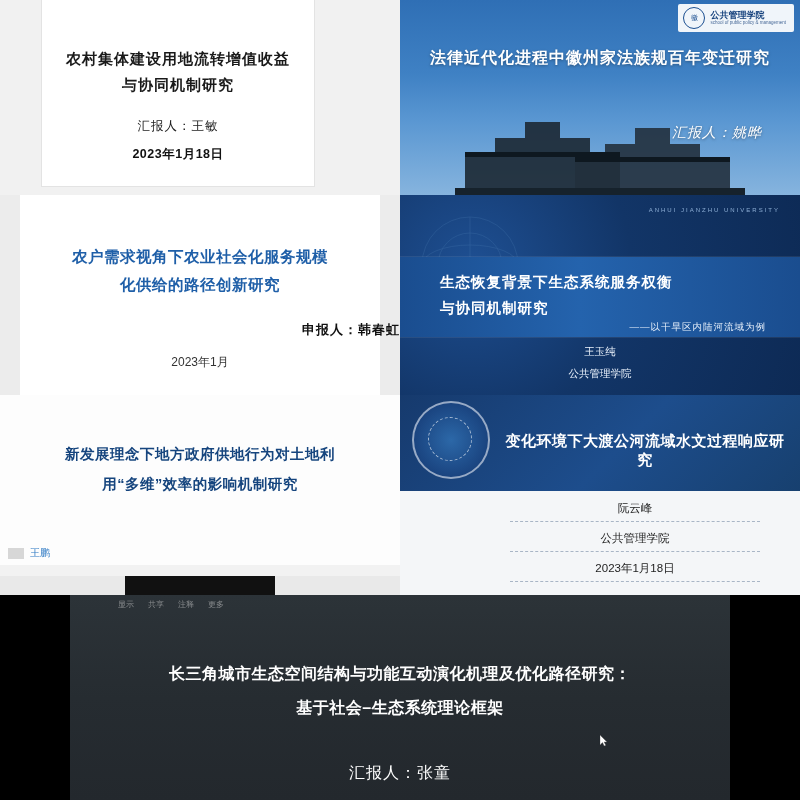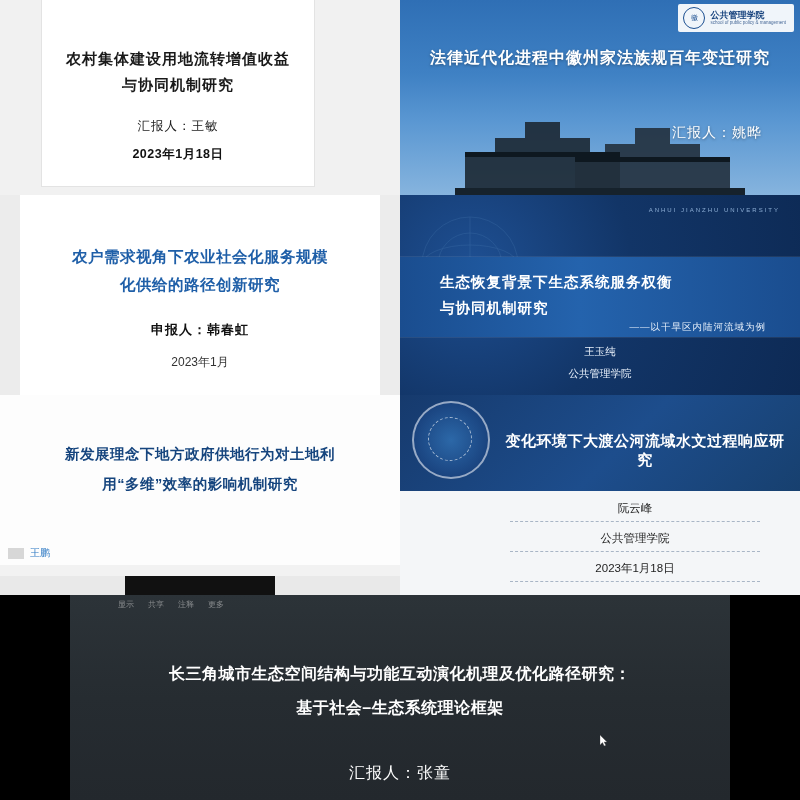--- a/index.html
+++ b/index.html
@@ -53,34 +53,34 @@
   .c2 .title{
     position:absolute;left:0;right:0;top:48px;text-align:center;
     color:#fff;font-size:16px;font-weight:bold;letter-spacing:1px;
     text-shadow:0 1px 3px rgba(0,0,0,.35);
   }
   .c2 .roof{
     position:absolute;left:55px;bottom:0;width:290px;height:95px;
   }
   .c2 .speaker{
     position:absolute;right:38px;top:124px;color:#fff;font-size:14px;
-    text-shadow:0 1px 3px rgba(0,0,0,.4);letter-spacing:1px;
+    text-shadow:0 1px 3px rgba(0,0,0,.4);letter-spacing:1px;font-style:italic;
   }
 
   
   .c3{left:0;top:195px;width:400px;height:200px;background:#ececec;}
   .c3 .paper{
     position:absolute;left:20px;top:0;width:360px;height:200px;background:#fff;
   }
   .c3 .t{
     position:absolute;left:20px;right:20px;top:48px;text-align:center;
     font-size:15.5px;font-weight:bold;color:#1f5fa8;line-height:28px;letter-spacing:0.5px;
   }
   .c3 .sub{
-    position:absolute;left:0;right:0;top:126px;text-align:center;
+    position:absolute;left:0;right:0;top:126px;text-align:right;
     font-size:13px;font-weight:bold;color:#111;letter-spacing:1px;
   }
   .c3 .date{
     position:absolute;left:0;right:0;top:159px;text-align:center;
     font-size:12px;color:#333;
   }
 
   
   .c4{left:400px;top:195px;width:400px;height:200px;background:#0f2f63;}
   .c4 .bg{

